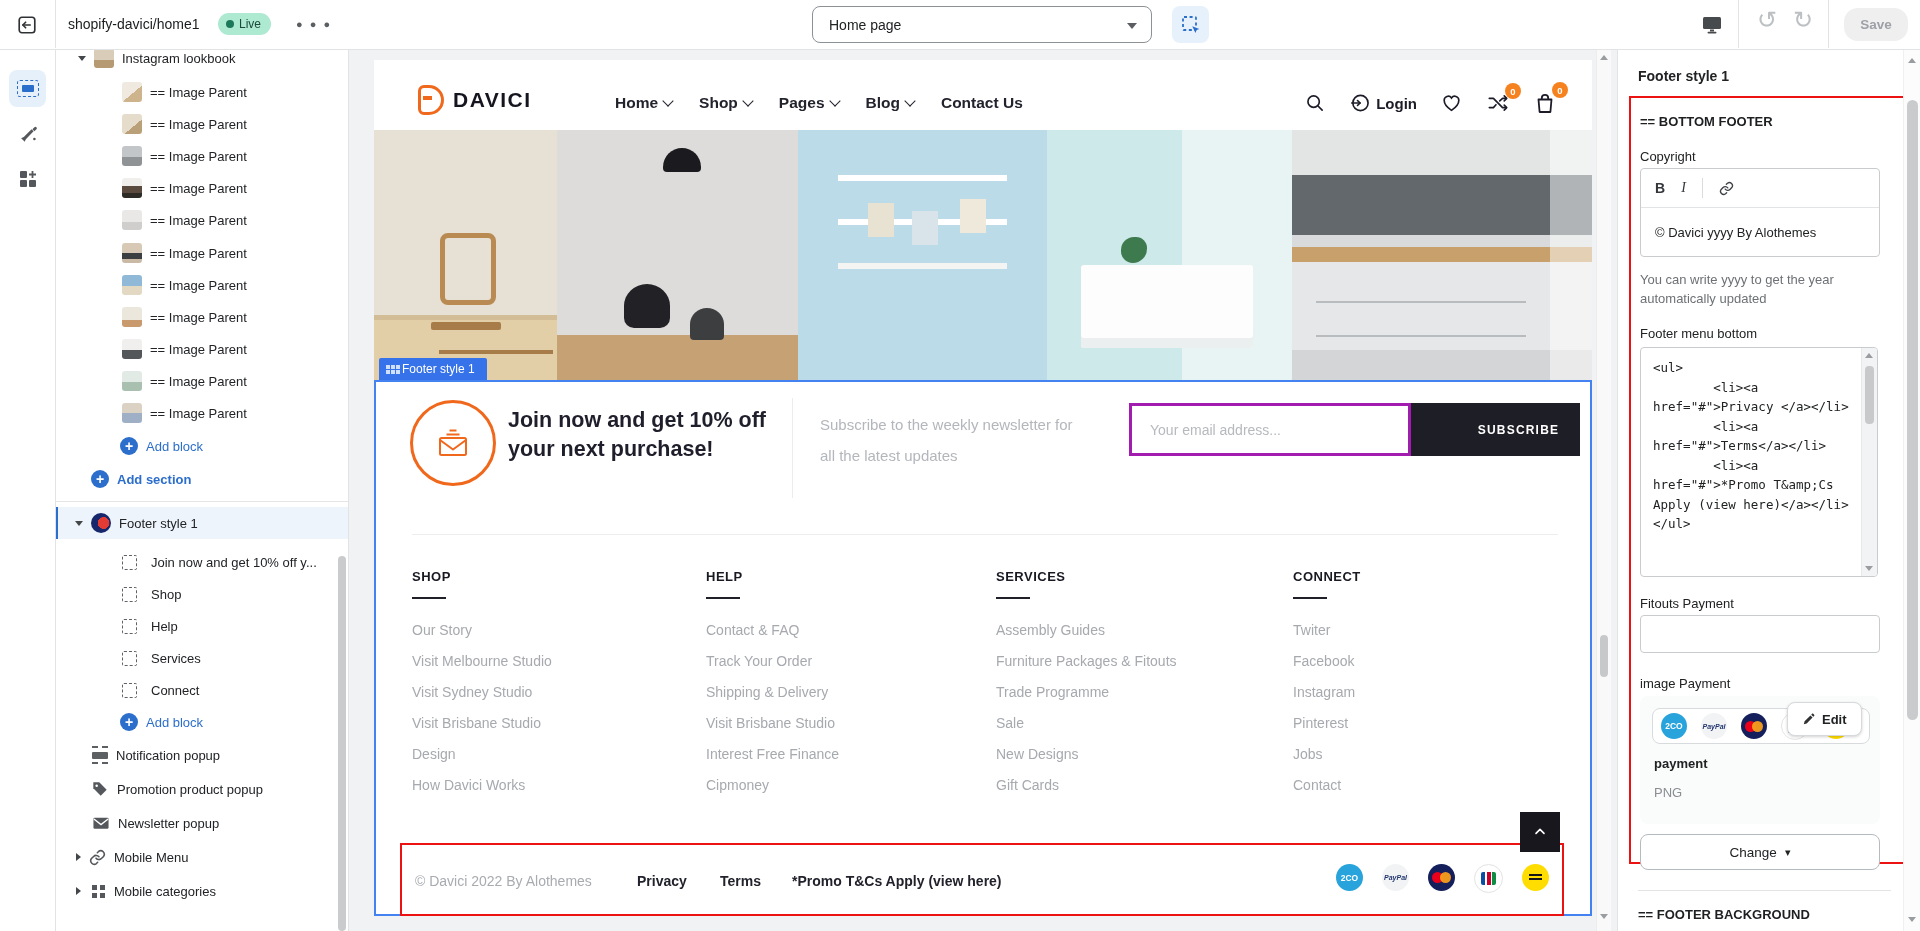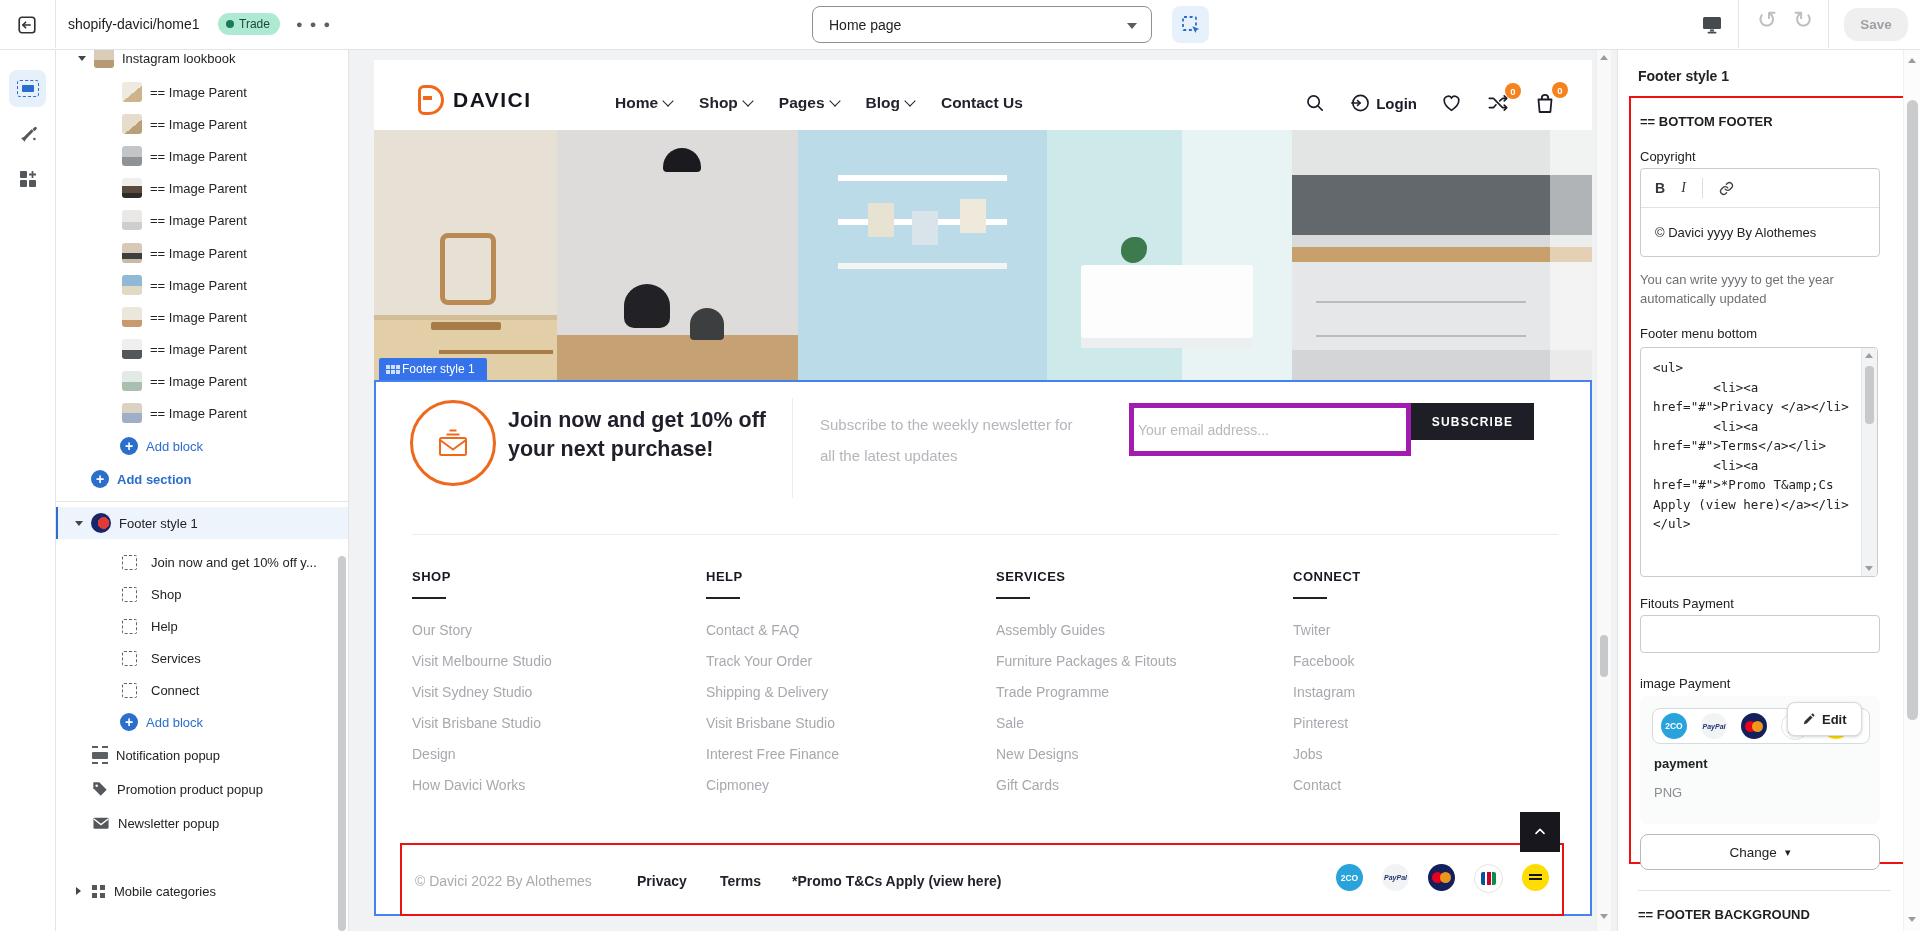--- a/index.html
+++ b/index.html
@@ -101,23 +101,23 @@
   
   .sec-badge{position:absolute;left:5px;top:298px;height:22px;padding:0 12px;background:#3672e9;color:#fff;font-size:12px;display:flex;align-items:center;gap:7px;border-radius:2px 2px 0 0;z-index:5;}
   .badge-grid{width:4px;height:4px;background:#cfe0ff;box-shadow:5px 0 0 #cfe0ff,-5px 0 0 #cfe0ff,0 5px 0 #cfe0ff,5px 5px 0 #cfe0ff,-5px 5px 0 #cfe0ff;margin-bottom:4px;}
   .bluebox{position:absolute;left:0;top:320px;width:1218px;height:536px;border:2px solid #4482f2;box-sizing:border-box;background:#fff;}
 
   
   .nl-circle{position:absolute;left:34px;top:18px;width:80px;height:80px;border:3px solid #f0681c;border-radius:50%;display:flex;align-items:center;justify-content:center;}
   .nl-head{position:absolute;left:132px;top:24px;font-size:21.5px;font-weight:600;color:#1f1f2b;line-height:29px;}
   .nl-vsep{position:absolute;left:416px;top:16px;width:1px;height:100px;background:#ececee;}
   .nl-sub{position:absolute;left:444px;top:27px;font-size:15px;color:#b3b6bb;line-height:31px;}
-  .nl-input{position:absolute;left:753px;top:21px;width:282px;height:53px;border:5px solid #a21caf;box-sizing:border-box;padding:0 4px;font-size:14px;color:#55585c;font-family:"Liberation Sans",sans-serif;outline:none;}
+  .nl-input{position:absolute;left:753px;top:21px;width:282px;height:53px;border:3px solid #a21caf;box-sizing:border-box;padding:0 18px;font-size:14px;color:#55585c;font-family:"Liberation Sans",sans-serif;outline:none;}
   .nl-input::placeholder{color:#b6b9be;}
-  .nl-btn{position:absolute;left:1035px;top:21px;width:123px;height:37px;background:#1e1e26;color:#fff;font-size:12px;font-weight:700;letter-spacing:1.2px;display:flex;align-items:center;justify-content:center;}
+  .nl-btn{position:absolute;left:1035px;top:21px;width:123px;height:53px;background:#1e1e26;color:#fff;font-size:12px;font-weight:700;letter-spacing:1.2px;display:flex;align-items:center;justify-content:center;padding-left:46px;}
   .nl-div{position:absolute;left:36px;width:1146px;top:152px;height:1px;background:#ededee;}
 
   
   .fcol{position:absolute;top:0;}
   .fcol-title{position:absolute;font-size:13px;font-weight:700;letter-spacing:.5px;color:#191923;top:187px;}
   .fcol-rule{position:absolute;top:215px;width:34px;height:2px;background:#202028;}
   .flink{position:absolute;font-size:14px;color:#a6a9ae;white-space:nowrap;}
 
   
   .redbox{position:absolute;left:24px;top:461px;width:1164px;height:73px;border:2px solid #ec1212;box-sizing:border-box;}
@@ -179,21 +179,21 @@
             <rect x="3.5" y="3.5" width="17" height="17" rx="3"></rect>
             <path d="M15.5 12h-8"></path>
             <path d="M10.5 9l-3 3 3 3"></path>
           </svg>
       </span>
     </div>
     <div class="tb-vsep" style="left:55px"></div>
     <div class="crumb">shopify-davici/home1</div>
     <div class="live-pill">
       <span class="live-dot"></span>
-      <span>Trade</span>
+      <span>Live</span>
     </div>
     <div class="more-dots">●&nbsp;●&nbsp;●</div>
     <div class="page-select">
       <span>Home page</span>
       <span class="sel-caret"></span>
     </div>
     <div class="pick-btn">
       <span>
         <svg width="24" height="24" viewBox="0 0 24 24">
             <rect x="4" y="4" width="13" height="13" rx="1" fill="none" stroke="#2a6ecb" stroke-width="1.8" stroke-dasharray="3 2.6"></rect>
@@ -353,20 +353,30 @@
       <span>Promotion product popup</span>
     </div>
     <div class="row" style="top:759px">
       <span style="margin-left:37px">
           <svg width="18" height="16" viewBox="0 0 20 18">
             <rect x="1.5" y="3" width="17" height="12.5" rx="1.5" fill="#54575b"></rect>
             <path d="M2 4.5l8 6.2 8-6.2" stroke="#fff" stroke-width="1.6" fill="none"></path>
           </svg>
         </span>
       <span>Newsletter popup</span>
+    </div>
+    <div class="row" style="top:793px">
+      <span class="car-r" style="margin-left:21px"></span>
+      <span>
+          <svg width="17" height="17" viewBox="0 0 24 24" fill="none" stroke="#54575b" stroke-width="2.2" stroke-linecap="round">
+            <path d="M10 13a5 5 0 0 0 7.5.5l3-3a5 5 0 0 0-7-7l-1.7 1.7"></path>
+            <path d="M14 11a5 5 0 0 0-7.5-.5l-3 3a5 5 0 0 0 7 7l1.7-1.7"></path>
+          </svg>
+        </span>
+      <span>Mobile Menu</span>
     </div>
     <div class="row" style="top:827px">
       <span class="car-r" style="margin-left:21px"></span>
       <span class="grid-ic" style="margin-left:3px"></span>
       <span>Mobile categories</span>
     </div>
 
     <div class="tree-sb"></div>
   </div>
 

